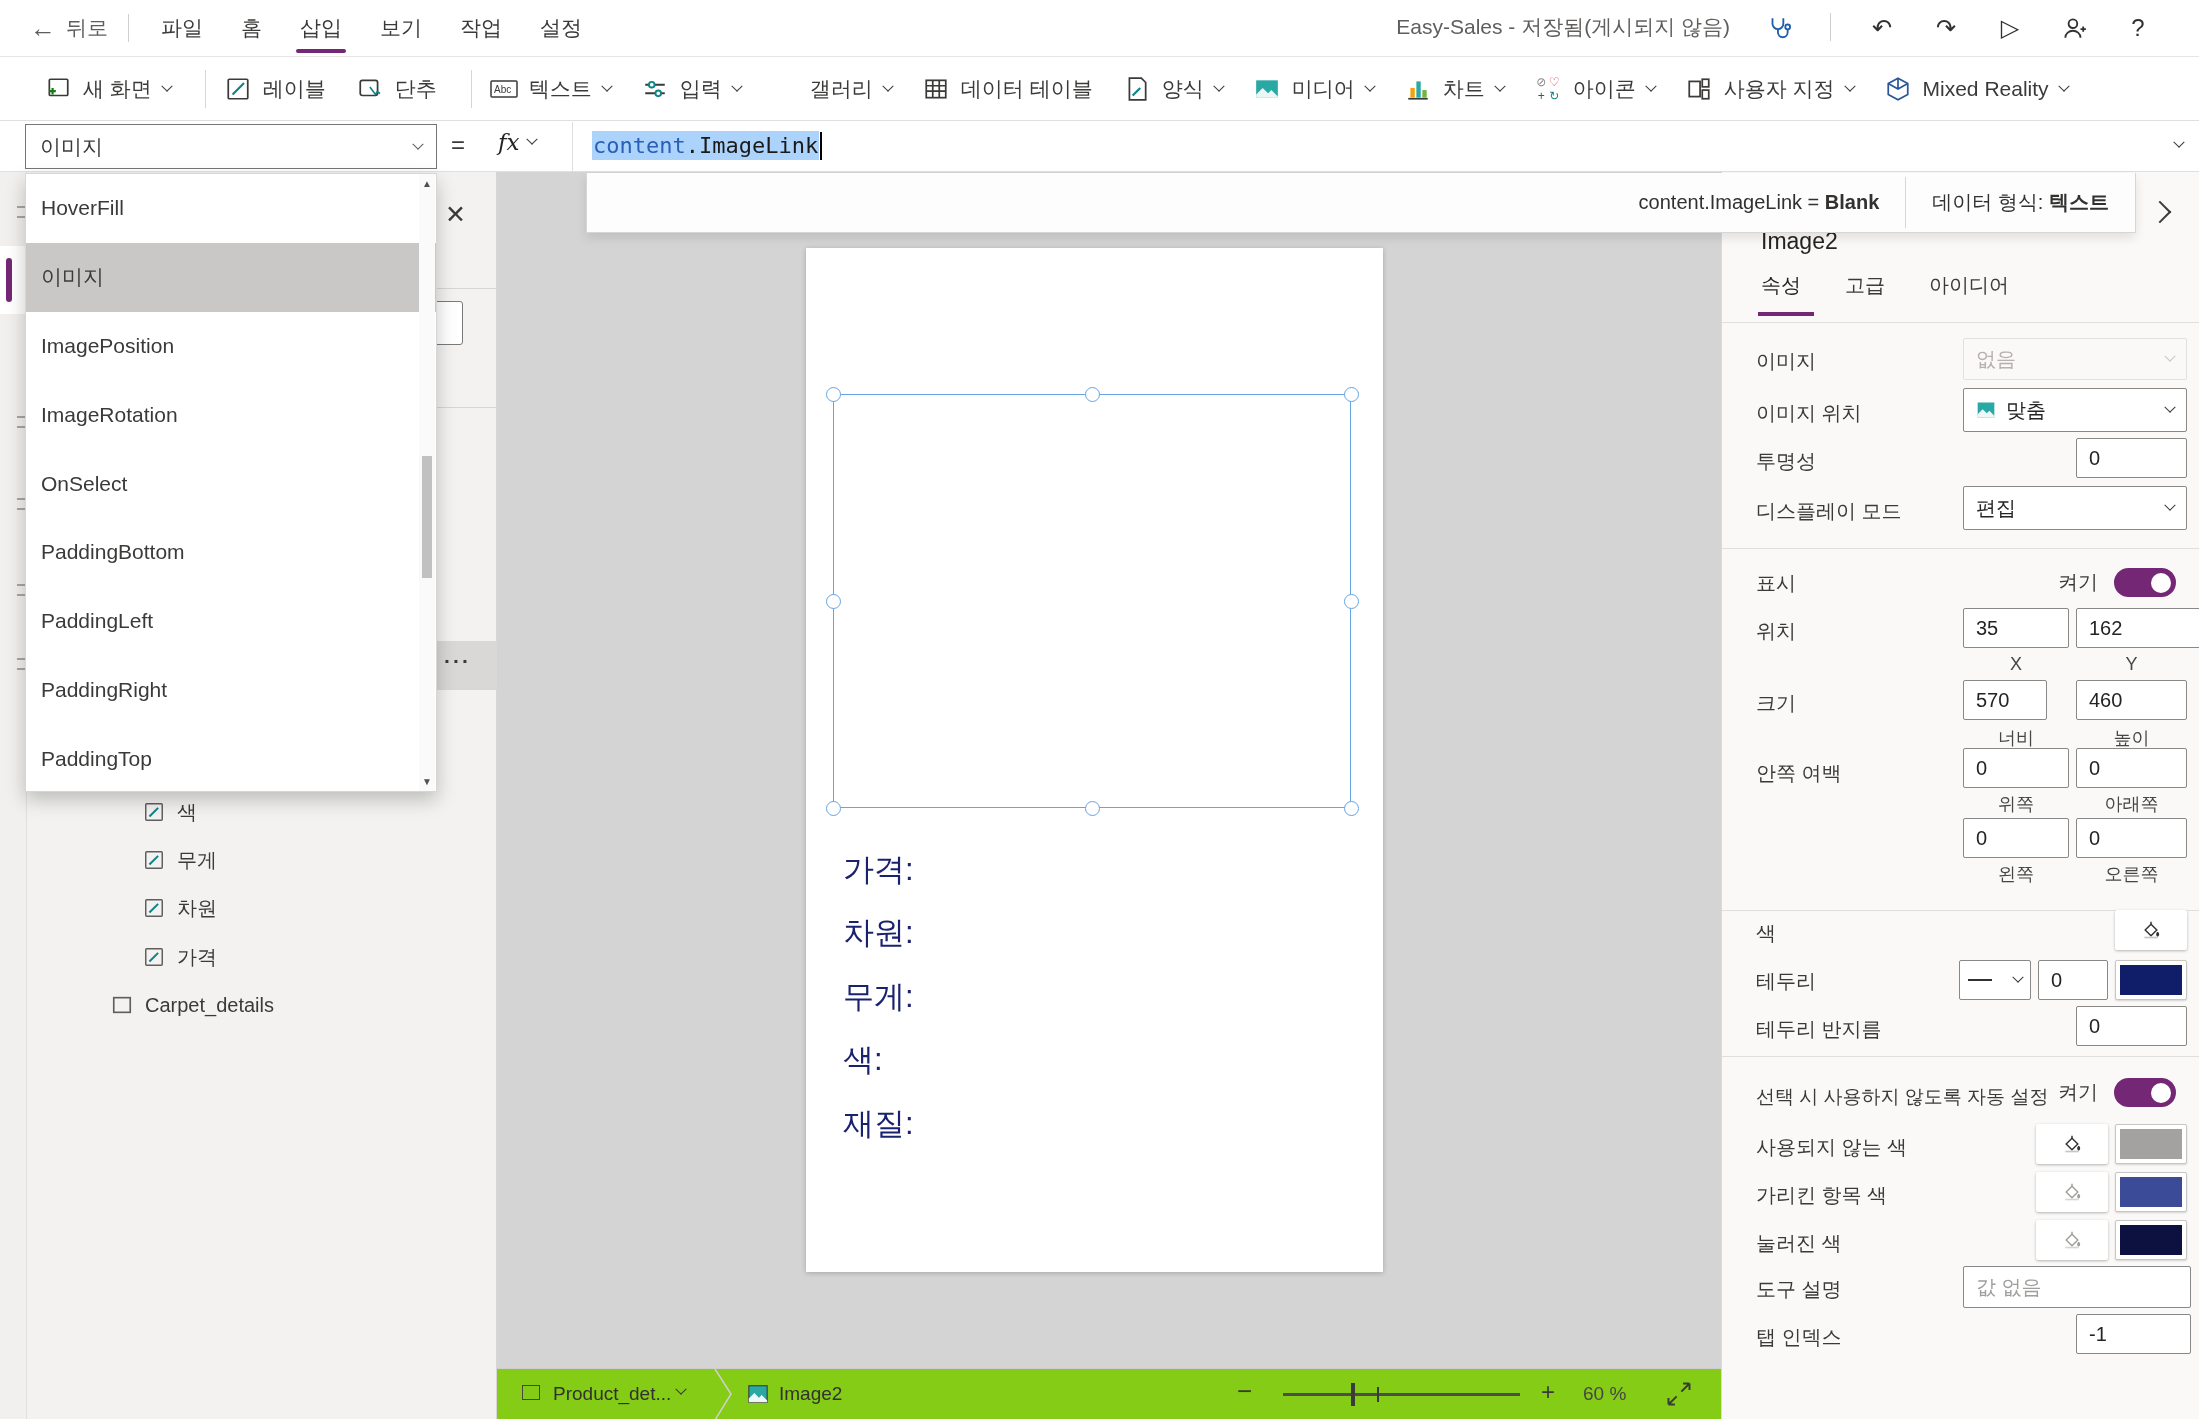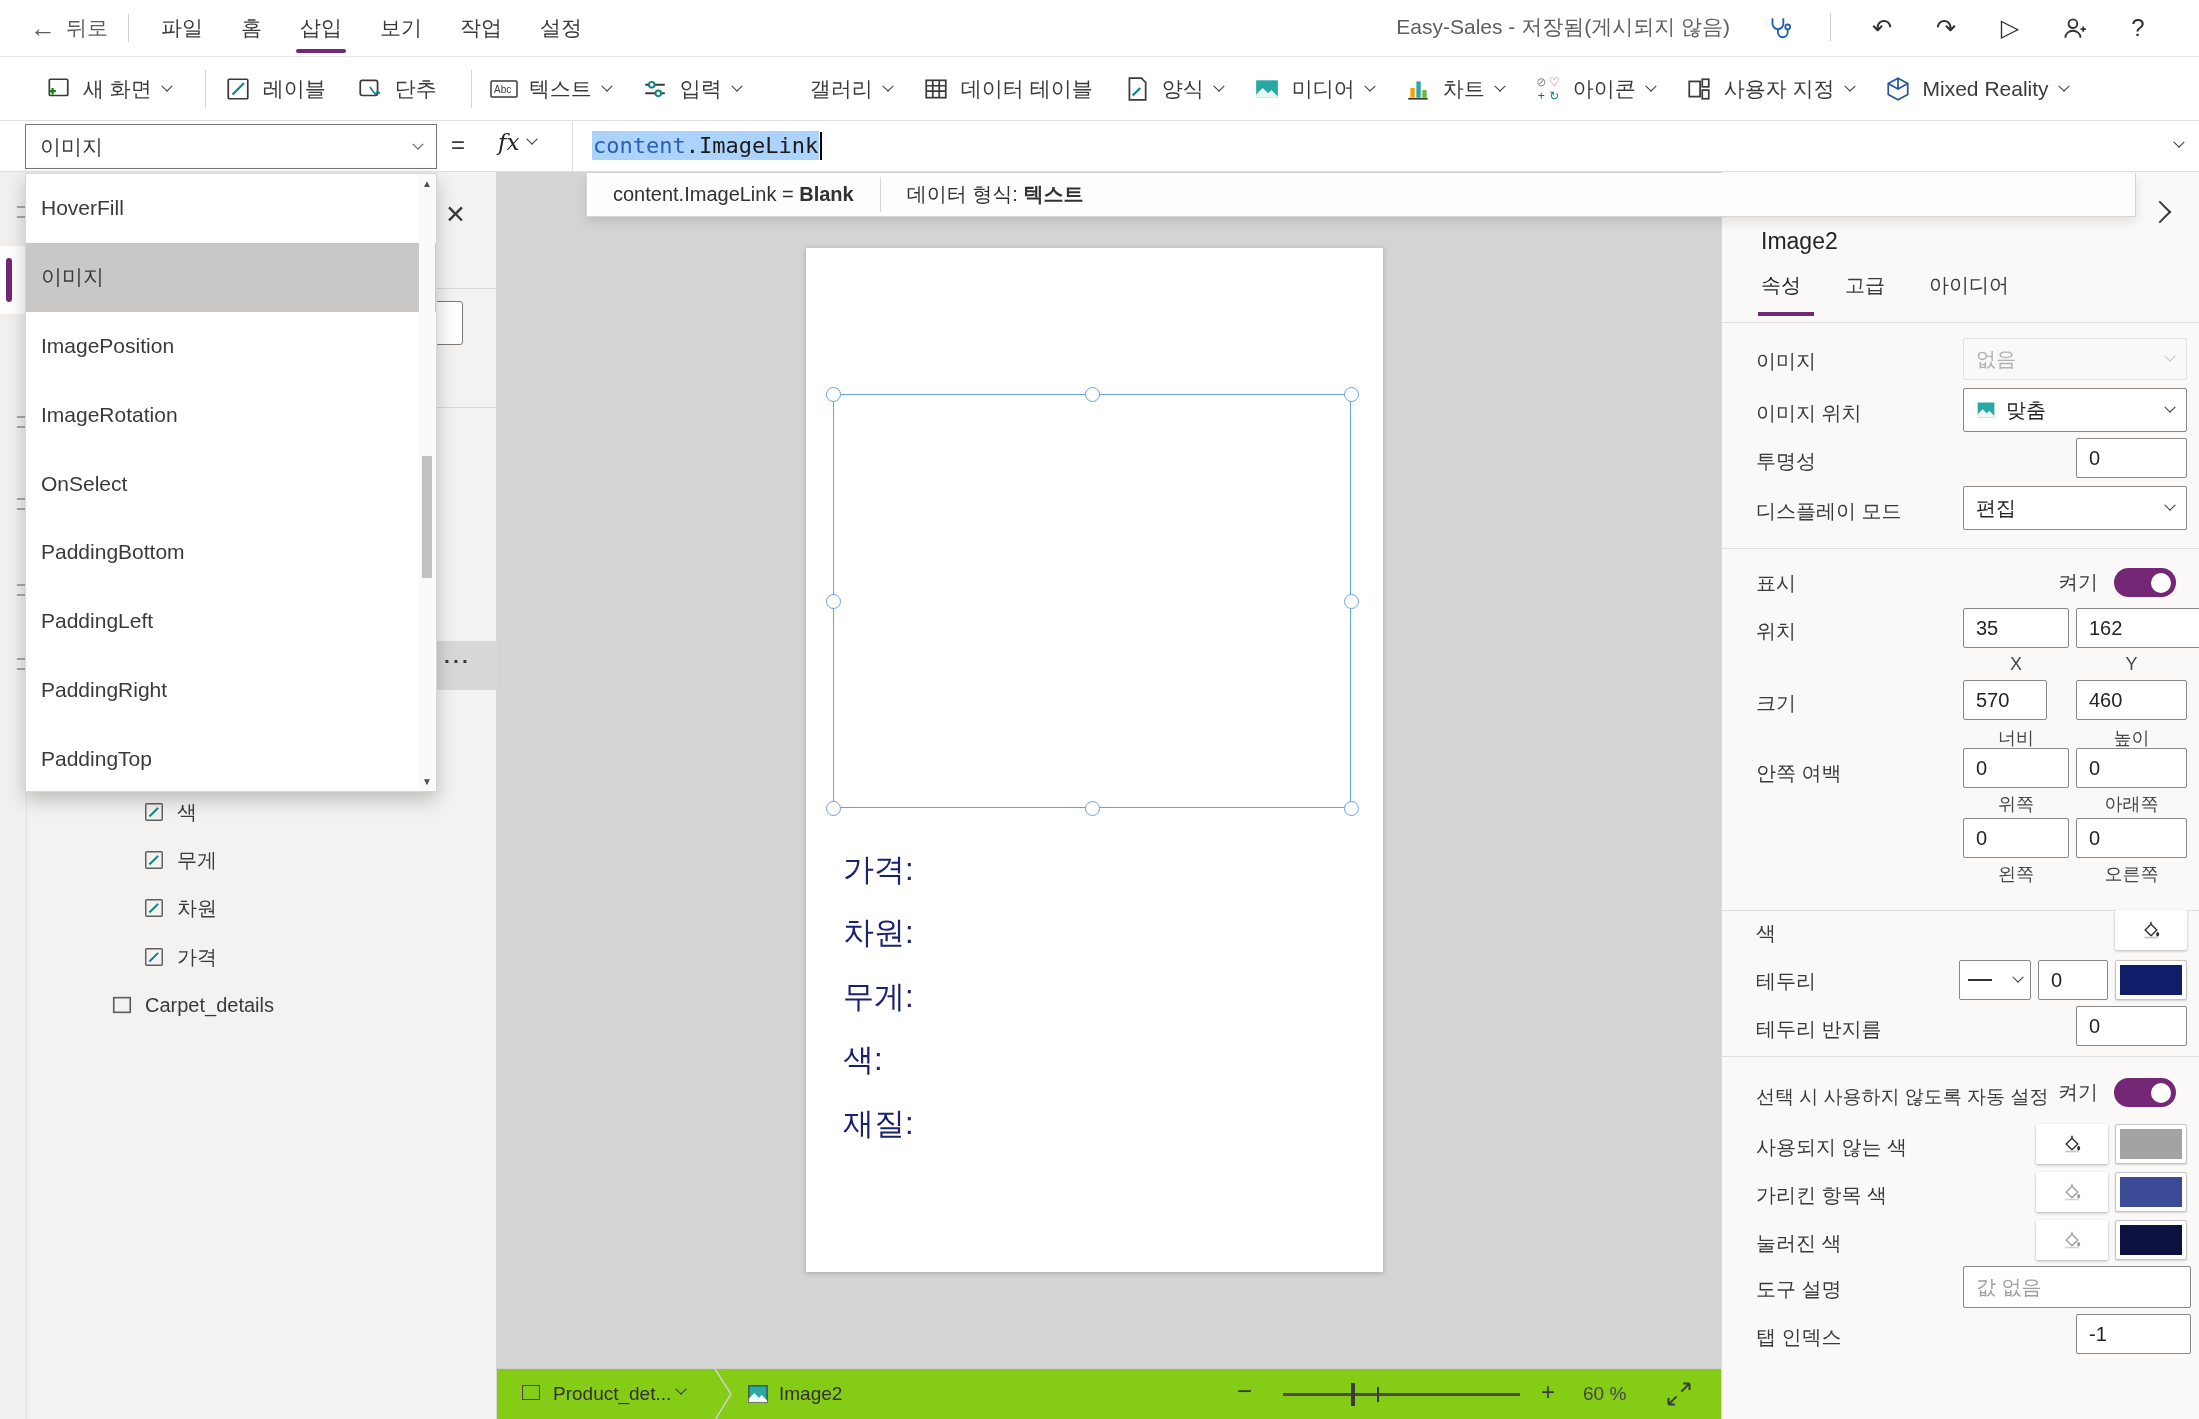--- a/index.html
+++ b/index.html
@@ -49,23 +49,23 @@
   .fbar-vdiv { position:absolute; left:572px; top:0; width:1px; height:50px; background:#e1dfdd; }
   .formula { position:absolute; left:592px; top:9px; font-family:"DejaVu Sans Mono", monospace;
              font-size:22px; display:flex; align-items:center; }
   .fml-sel { background:#abd3fb; padding:2px 1px; }
   .tok-entity { color:#2b5eb5; }
   .tok-prop { color:#1b1a19; }
   .caret { display:inline-block; width:2px; height:28px; background:#000; margin-left:1px; }
   .fbar-chev { position:absolute; right:16px; top:19px; }
 
   
-  .fml-tip { position:absolute; left:586px; top:173px; width:1550px; height:44px; background:#fdfdfd;
+  .fml-tip { position:absolute; left:586px; top:173px; width:1550px; height:60px; background:#fdfdfd;
              border:1px solid #d8d6d4; border-top:none; box-shadow:0 5px 10px rgba(0,0,0,.10);
-             display:flex; align-items:stretch; z-index:55; font-size:20px; color:#323130; }
+             display:flex; align-items:stretch; z-index:55; font-size:20px; color:#323130;justify-content:flex-end; }
   .tip-cell { display:flex; align-items:center; padding:0 26px; white-space:nowrap; }
   .tip-vdiv { width:1px; background:#d8d6d4; margin:4px 0; }
   .bold { font-weight:bold; }
 
   
   .main { position:absolute; left:0; top:172px; width:2199px; height:1247px; }
 
   .rail { position:absolute; left:0; top:0; width:27px; height:1247px; background:#f1f0ef;
           border-right:1px solid #e1dfdd; }
   .rail-sel { position:absolute; left:0; top:74px; width:27px; height:68px; background:#fff; }

